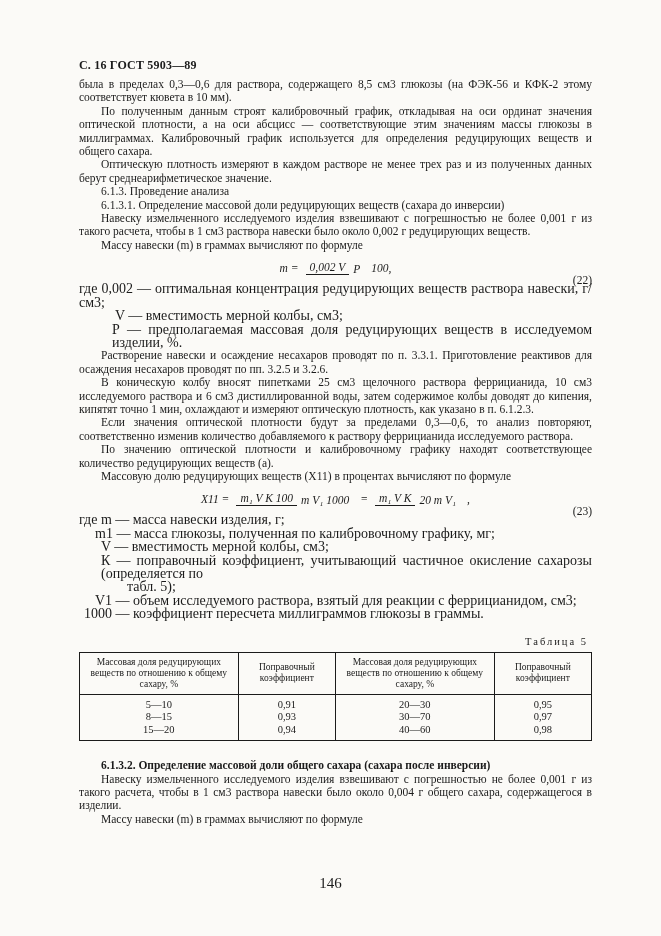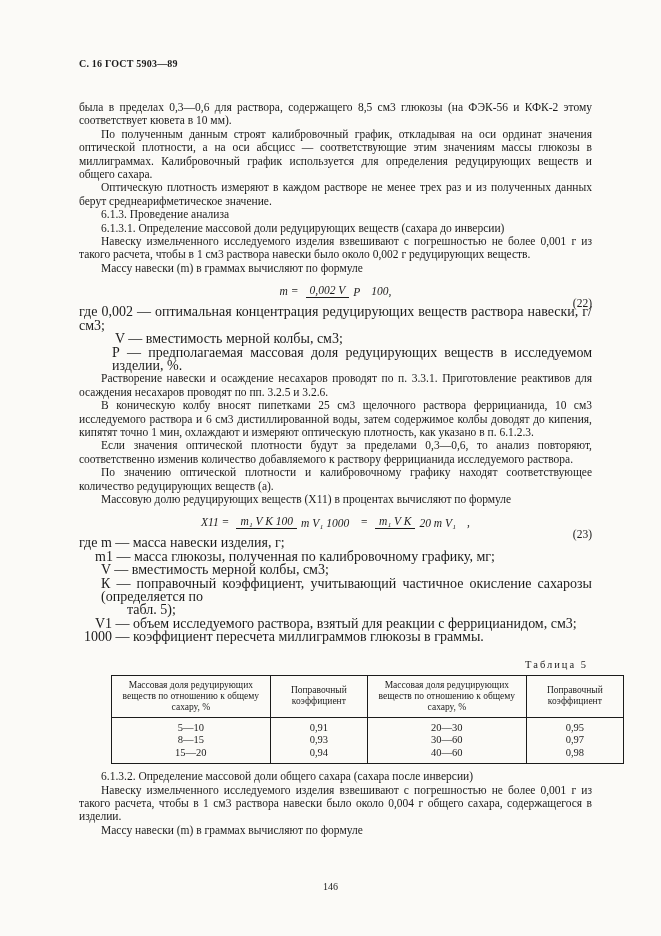--- a/index.html
+++ b/index.html
@@ -11,23 +11,23 @@
   }
   .page {
     position:relative;
     width:661px; height:936px;
     background:#fbfaf7;
     padding:58px 69px 0 79px;
     overflow:hidden;
   }
   .doc-header {
     font-weight:bold;
-    font-size:10px;
+    font-size:12px;
     letter-spacing:0.2px;
-    margin-bottom:32px;
+    margin-bottom:5px;
   }
   .body-text p {
     font-size:11.5px;
     line-height:13.4px;
     text-align:justify;
     text-indent:22px;
   }
   .body-text p.noindent { text-indent:0; }
   .formula {
     position:relative;
@@ -64,21 +64,20 @@
     text-align:right;
     font-size:10.5px;
     letter-spacing:2px;
     margin:15px 4px 5px 0;
   }
   table.t5 {
     width:100%;
     border-collapse:collapse;
     border:1.2px solid #1b1b1b;
     table-layout:fixed;
-    margin-left:32px;
   }
   table.t5 th {
     border:1px solid #1b1b1b;
     font-weight:normal;
     font-size:9.5px;
     line-height:11px;
     text-align:center;
     vertical-align:middle;
     padding:4px 8px;
   }
@@ -90,21 +89,21 @@
     text-align:center;
     padding:0 4px;
   }
   table.t5 tr.first td { padding-top:4px; }
   table.t5 tr.last td  { padding-bottom:4px; }
   .page-footer {
     position:absolute;
     left:0; bottom:44px;
     width:100%;
     text-align:center;
-    font-size:10px;
+    font-size:15px;
   }
   .sp { margin-top:2px; }
 </style>
 </head>
 <body>
 
 <div class="page">
 
   <div class="doc-header">С. 16 ГОСТ 5903—89</div>
 
@@ -184,32 +183,32 @@
       <tbody>
         <tr class="first">
           <td>5—10</td>
           <td>0,91</td>
           <td>20—30</td>
           <td>0,95</td>
         </tr>
         <tr>
           <td>8—15</td>
           <td>0,93</td>
-          <td>30—60</td>
+          <td>30—70</td>
           <td>0,97</td>
         </tr>
         <tr class="last">
           <td>15—20</td>
           <td>0,94</td>
           <td>40—60</td>
           <td>0,98</td>
         </tr>
       </tbody>
     </table>
 
-    <p class="sp" style="margin-top:6px;">6.1.3.2. Определение массовой доли общего сахара (сахара после инверсии)</p>
+    <p class="sp" style="margin-top:18px;font-weight:bold;">6.1.3.2. Определение массовой доли общего сахара (сахара после инверсии)</p>
     <p>Навеску измельченного исследуемого изделия взвешивают с погрешностью не более 0,001 г из такого расчета, чтобы в 1 см3 раствора навески было около 0,004 г общего сахара, содержащегося в изделии.</p>
     <p>Массу навески (m) в граммах вычисляют по формуле</p>
   </div>
 
   <div class="page-footer">146</div>
 
 </div>
 
 </body></html>

